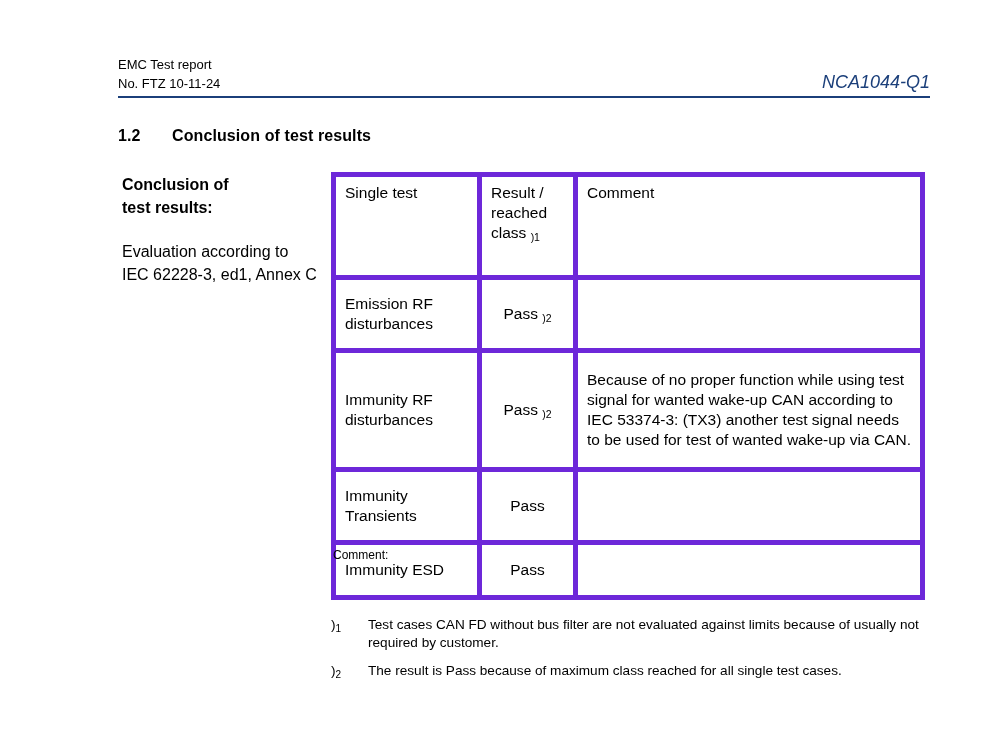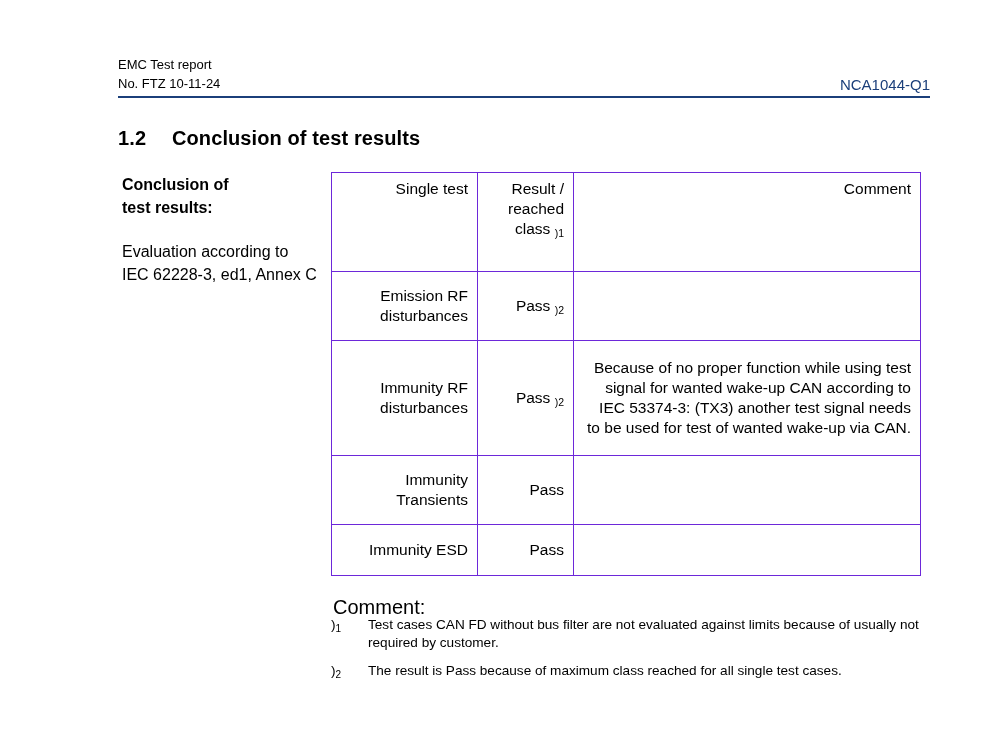--- a/index.html
+++ b/index.html
@@ -32,37 +32,38 @@
     display: flex;
     justify-content: space-between;
     align-items: flex-end;
   }
   .header-left {
     font-size: 13px;
     line-height: 1.45;
     color: #000;
   }
   .header-right {
-    font-size: 15px;
+    font-size: 18px;
     color: #1b3f7a;
     align-self: flex-end;
     padding-bottom: 1px;
+    font-style: italic;
   }
   .header-rule {
     margin-top: 2px;
     border-bottom: 2px solid #1b3f7a;
     width: 100%;
   }
 
   
   .section-title {
     position: absolute;
     left: 118px;
     top: 127px;
-    font-size: 20px;
+    font-size: 16px;
     font-weight: bold;
     letter-spacing: 0.1px;
   }
   .section-title .num {
     display: inline-block;
     width: 54px;
   }
 
   
   .left-col {
@@ -84,26 +85,25 @@
   
   .results-table {
     position: absolute;
     left: 331px;
     top: 172px;
     width: 589px;
     border-collapse: collapse;
     table-layout: fixed;
   }
   .results-table td {
-    border: 1px solid #6d28d9;
+    border: 5px solid #6d28d9;
     vertical-align: middle;
     padding: 6px 9px;
     font-size: 15.5px;
     line-height: 1.28;
-    text-align: right;
   }
   .col-test { width: 146px; }
   .col-result { width: 96px; }
   .col-comment { width: 347px; }
 
   .cell-head {
     vertical-align: top !important;
   }
   .cell-result {
     text-align: center;
@@ -123,22 +123,22 @@
   .row-head td { height: 86px; }
   .row-emission td { height: 56px; }
   .row-immrf td { height: 102px; }
   .row-immtrans td { height: 56px; }
   .row-immesd td { height: 38px; }
 
   
   .comment-label {
     position: absolute;
     left: 333px;
-    top: 596px;
-    font-size: 20px;
+    top: 548px;
+    font-size: 12px;
   }
   .footnotes {
     position: absolute;
     left: 331px;
     top: 616px;
     width: 590px;
     font-size: 13.6px;
     line-height: 1.36;
   }
   .footnote {

